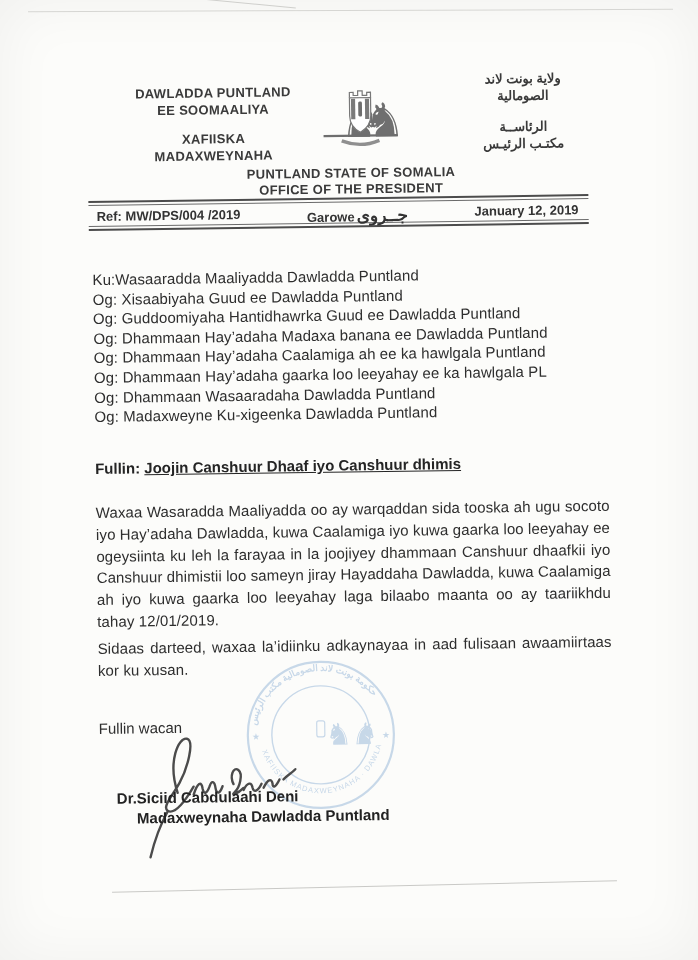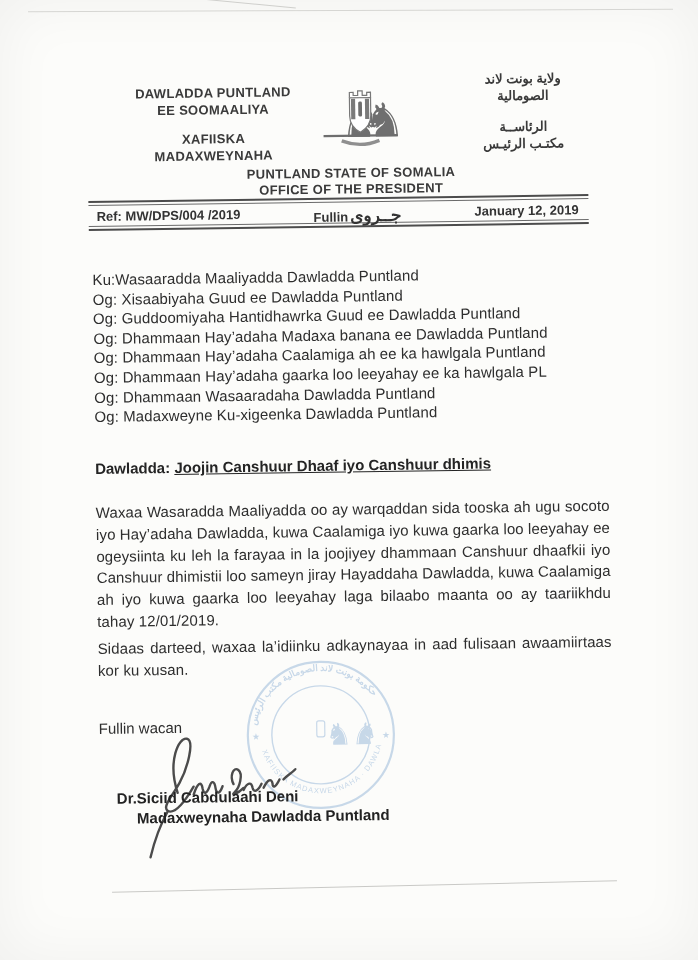--- a/index.html
+++ b/index.html
@@ -105,40 +105,40 @@
     </div>
 
     <div class="refbar">
       <div class="rline rl1"></div>
       <div class="rline rl2"></div>
       <div class="rline rl3"></div>
       <div class="rline rl4"></div>
       <div class="ref-row">
         <span>Ref:  MW/DPS/004 /2019</span>
         <span class="ref-place">
-          <span>Fullin</span>
+          <span>Garowe</span>
           <span class="ar" dir="rtl">جــروى</span>
         </span>
         <span>January 12, 2019</span>
       </div>
     </div>
 
     <div class="recipients">
       <div>Ku:Wasaaradda Maaliyadda Dawladda Puntland</div>
       <div>Og: Xisaabiyaha Guud ee Dawladda Puntland</div>
       <div>Og: Guddoomiyaha Hantidhawrka Guud ee Dawladda Puntland</div>
       <div>Og: Dhammaan Hay’adaha Madaxa banana ee Dawladda Puntland</div>
       <div>Og: Dhammaan Hay’adaha Caalamiga ah ee ka hawlgala Puntland</div>
       <div>Og: Dhammaan Hay’adaha gaarka loo leeyahay ee ka hawlgala PL</div>
       <div>Og: Dhammaan Wasaaradaha Dawladda Puntland</div>
       <div>Og: Madaxweyne Ku-xigeenka Dawladda Puntland</div>
     </div>
 
     <div class="subject">
-      <span>Dawladda:</span>
+      <span>Fullin:</span>
       <span class="u">Joojin Canshuur Dhaaf iyo Canshuur dhimis</span>
     </div>
 
     <div class="para p1">Waxaa Wasaradda Maaliyadda oo ay warqaddan sida tooska ah ugu socoto iyo Hay’adaha Dawladda, kuwa Caalamiga iyo kuwa gaarka loo leeyahay ee ogeysiinta ku leh la farayaa in la joojiyey dhammaan Canshuur dhaafkii iyo Canshuur dhimistii loo sameyn jiray Hayaddaha Dawladda, kuwa Caalamiga ah iyo kuwa gaarka loo leeyahay laga bilaabo maanta oo ay taariikhdu tahay 12/01/2019.</div>
     <div class="para p2">Sidaas darteed, waxaa la’idiinku adkaynayaa in aad fulisaan awaamiirtaas kor ku xusan.</div>
 
     <svg class="stamp" viewBox="0 0 160 160">
       <defs>
         <path id="arcTop" d="M14,82 A66,66 0 0 1 146,82"></path>
         <path id="arcBot" d="M20,92 A62,62 0 0 0 140,92"></path>

